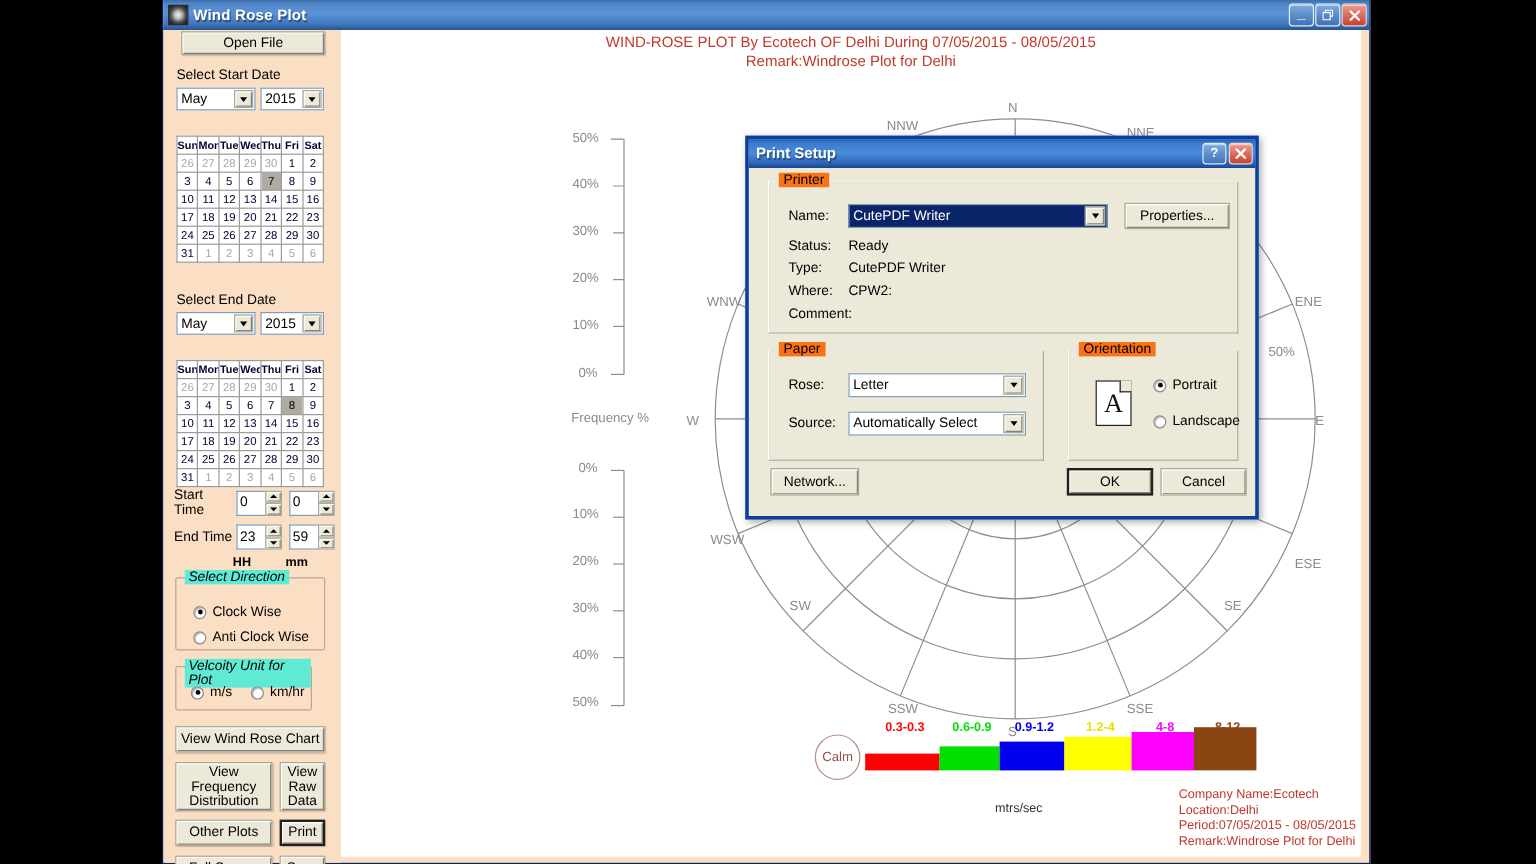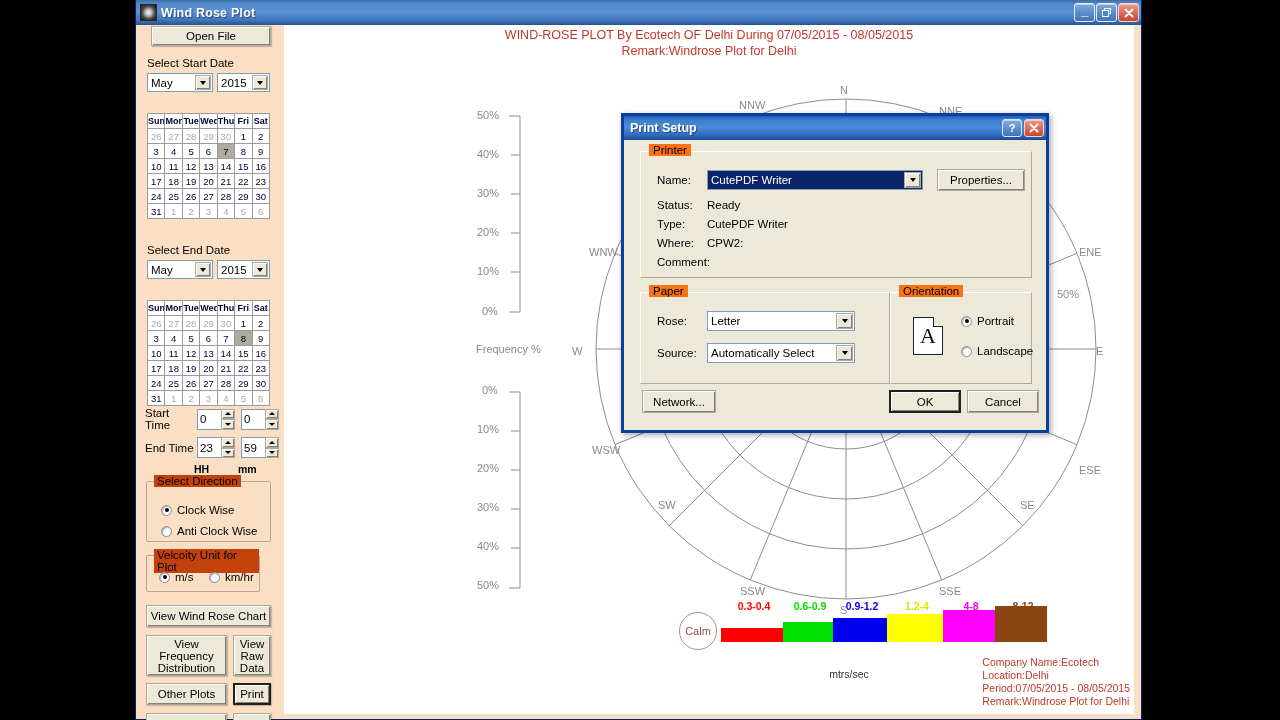--- a/index.html
+++ b/index.html
@@ -104,22 +104,22 @@
     display: flex; align-items: center; justify-content: center;
   }
   .arrow-up { width:0;height:0;border-left:3px solid transparent;border-right:3px solid transparent;border-bottom:3.5px solid #000; }
   .arrow-dn2 { width:0;height:0;border-left:3px solid transparent;border-right:3px solid transparent;border-top:3.5px solid #000; }
 
   
   .grp {
     position: absolute; border: 1px solid #b9a694; border-radius: 2px;
   }
   .grp > .grp-title {
-    position: absolute; top: -7px; left: 7px; background: #c2410c;
-    padding: 0 3px; font-size: 11.5px; color: #000;
+    position: absolute; top: -7px; left: 7px; background: #5eead4;
+    padding: 0 3px; font-size: 11.5px; color: #000; font-style: italic;
   }
   .radio-row { display: flex; align-items: center; font-size: 11.5px; }
   .radio {
     width: 11px; height: 11px; border-radius: 50%; margin-right: 5px;
     background: #fff; border: 1px solid #8a8a8a;
     box-shadow: inset 1px 1px 1px rgba(0,0,0,.3);
     display: flex; align-items: center; justify-content: center; flex: 0 0 auto;
   }
   .radio.on::after { content:''; width: 4px; height: 4px; border-radius: 50%; background: #000; }
 
@@ -602,21 +602,21 @@
       <div class="compass-lab" style="left:374px; top:474px;">SW</div>
       <div class="compass-lab" style="left:308px; top:419px;">WSW</div>
       <div class="compass-lab" style="left:288px; top:320px;">W</div>
       <div class="compass-lab" style="left:305px; top:221px;">WNW</div>
       <div class="compass-lab" style="left:455px; top:74px;">NNW</div>
 
       <div id="legend">
         <div id="calm-circle">Calm</div>
         <div id="legend-swatches">
             <div class="lg-sw" style="left: 42px; width: 62px; height: 14px; background: rgb(255, 0, 0);"></div>
-            <div class="lg-txt" style="left: 55px; color: rgb(255, 0, 0); width: 40px; text-align: center;">0.3-0.4</div>
+            <div class="lg-txt" style="left: 55px; color: rgb(255, 0, 0); width: 40px; text-align: center;">0.3-0.3</div>
             <div class="lg-sw" style="left: 104px; width: 50px; height: 20px; background: rgb(0, 224, 0);"></div>
             <div class="lg-txt" style="left: 111px; color: rgb(0, 224, 0); width: 40px; text-align: center;">0.6-0.9</div>
             <div class="lg-sw" style="left: 154px; width: 54px; height: 24px; background: rgb(0, 0, 238);"></div>
             <div class="lg-txt" style="left: 163px; color: rgb(0, 0, 238); width: 40px; text-align: center;">0.9-1.2</div>
             <div class="lg-sw" style="left: 208px; width: 56px; height: 28px; background: rgb(255, 255, 0);"></div>
             <div class="lg-txt" style="left: 218px; color: rgb(232, 224, 0); width: 40px; text-align: center;">1.2-4</div>
             <div class="lg-sw" style="left: 264px; width: 52px; height: 32px; background: rgb(255, 0, 255);"></div>
             <div class="lg-txt" style="left: 272px; color: rgb(255, 0, 255); width: 40px; text-align: center;">4-8</div>
             <div class="lg-sw" style="left: 316px; width: 52px; height: 36px; background: rgb(139, 69, 19);"></div>
             <div class="lg-txt" style="left: 324px; color: rgb(139, 69, 19); width: 40px; text-align: center;">8-12</div>
@@ -658,21 +658,21 @@
         <span class="fld-lab" style="left:16px; top:66px;">Type:</span>
         <span class="fld-val" style="left:66px; top:66px;">CutePDF Writer</span>
 
         <span class="fld-lab" style="left:16px; top:85px;">Where:</span>
         <span class="fld-val" style="left:66px; top:85px;">CPW2:</span>
 
         <span class="fld-lab" style="left:16px; top:104px;">Comment:</span>
         <span class="fld-val" style="left:66px; top:104px;"></span>
       </div>
 
-      <div class="fs" style="left:16px; top:176px; width:250px; height:92px;">
+      <div class="fs" style="left:16px; top:176px; width:230px; height:92px;">
         <span class="fs-title">Paper</span>
         <span class="fld-lab" style="left:16px; top:22px;">Rose:</span>
         <span class="dd" style="left:66px; top:18px; width:148px;">
           <span class="dd-text">Letter</span>
           <span class="dd-arrow">
               <i class="arrow-dn"></i>
             </span>
         </span>
         <span class="fld-lab" style="left:16px; top:54px;">Source:</span>
         <span class="dd" style="left:66px; top:50px; width:148px;">

